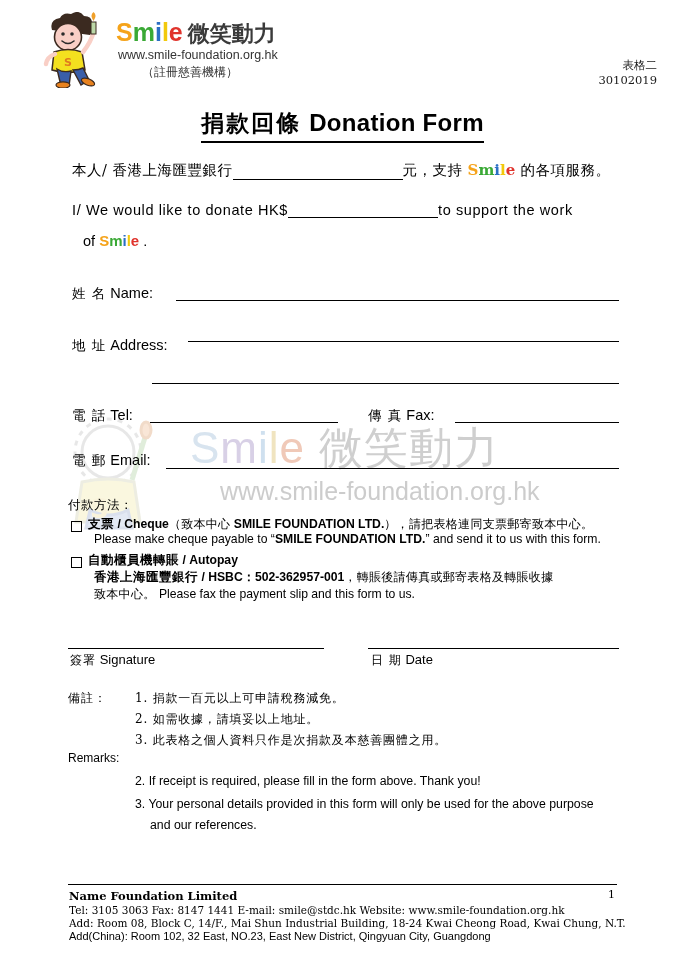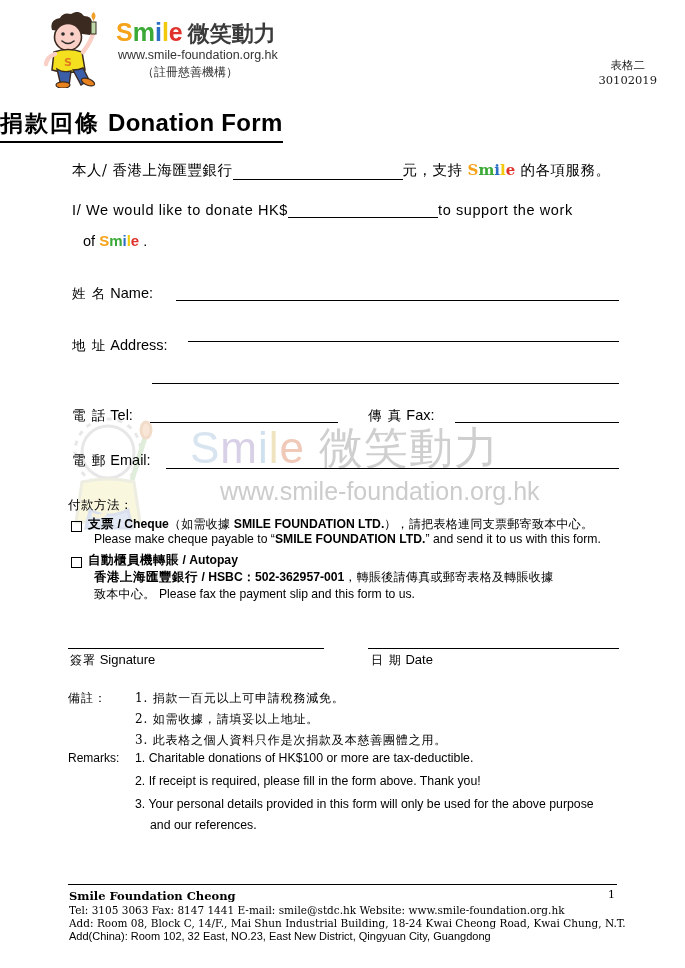--- a/index.html
+++ b/index.html
@@ -121,21 +121,21 @@
     line-height: 15px;
     color: #1a1a1a;
     font-family: "DejaVu Serif", serif;
   }
 
   
   .title {
     position: absolute;
     left: 0; right: 0;
     top: 108px;
-    text-align: left;
+    text-align: center;
     font-size: 0;
   }
   .title-inner {
     display: inline-block;
     border-bottom: 2.2px solid #000;
     padding-bottom: 2px;
     white-space: nowrap;
   }
   .title-cjk {
     font-family: "DejaVu Serif", serif;
@@ -146,20 +146,21 @@
   .title-en {
     font-size: 24px;
     font-weight: bold;
     letter-spacing: .3px;
     margin-left: 8px;
   }
 
   
   .cjk {
     font-family: "DejaVu Serif", serif;
+    text-align: right;
   }
   .row {
     position: absolute;
     left: 72px;
     right: 66px;
   }
   .line-cn {
     font-family: "DejaVu Serif", serif;
     font-size: 14.5px;
     letter-spacing: .5px;
@@ -428,21 +429,21 @@
       <span class="cn">電 郵</span>
       <span>Email:</span>
     </div>
     <div class="fieldline" style="left:166px; right:66px; top:468px;"></div>
 
     <div class="pay-head cjk">付款方法：</div>
 
     <div class="chk" style="left:71px; top:521px;"></div>
     <div class="pay-line" style="left:88px; top:516px;">
       <span class="cn-b">支票</span>
-      <span class="en-b">/ Cheque</span><span class="cn">（如需收據</span> <span class="en-b">SMILE FOUNDATION LTD.</span><span class="cn">），請把表格連同支票郵寄致本中心。</span>
+      <span class="en-b">/ Cheque</span><span class="cn">（致本中心</span> <span class="en-b">SMILE FOUNDATION LTD.</span><span class="cn">），請把表格連同支票郵寄致本中心。</span>
     </div>
     <div class="pay-line" style="left:94px; top:532px;text-align:center;">
       <span>Please make cheque payable to “</span><span class="en-b">SMILE FOUNDATION LTD.</span><span>” and send it to us with this form.</span>
     </div>
 
     <div class="chk" style="left:71px; top:557px;"></div>
     <div class="pay-line" style="left:88px; top:552px;">
       <span class="cn-b">自動櫃員機轉賬</span>
       <span class="en-b">/ Autopay</span>
     </div>
@@ -466,26 +467,25 @@
       <span class="cn">日 期</span>
       <span>Date</span>
     </div>
 
     <div class="rm-key cnk" style="left:68px; top:690px;">備註：</div>
     <div class="rm-item cn" style="left:135px; top:690px;">1. 捐款一百元以上可申請稅務減免。</div>
     <div class="rm-item cn" style="left:135px; top:711px;">2. 如需收據，請填妥以上地址。</div>
     <div class="rm-item cn" style="left:135px; top:732px;">3. 此表格之個人資料只作是次捐款及本慈善團體之用。</div>
 
     <div class="rm-key" style="left:68px; top:751px;">Remarks:</div>
-    <div class="rm-item en" style="left:135px; top:751px;">1. Charitable donations of HK$100 or more are tax-deductible.</div>
     <div class="rm-item en" style="left:135px; top:774px;">2. If receipt is required, please fill in the form above. Thank you!</div>
     <div class="rm-item en" style="left:135px; top:797px;">3. Your personal details provided in this form will only be used for the above purpose</div>
     <div class="rm-item en" style="left:150px; top:818px;">and our references.</div>
 
     <div class="foot-rule"></div>
-    <div class="foot-name">Smile Foundation Cheong</div>
+    <div class="foot-name">Name Foundation Limited</div>
     <div class="page-no">1</div>
     <div class="foot-l2">Tel: 3105 3063        Fax: 8147 1441      E-mail: smile@stdc.hk    Website: www.smile-foundation.org.hk</div>
     <div class="foot-l3">Add: Room 08, Block C, 14/F., Mai Shun Industrial Building, 18-24 Kwai Cheong Road, Kwai Chung, N.T.</div>
     <div class="foot-l4">Add(China): Room 102, 32 East, NO.23, East New District, Qingyuan City, Guangdong</div>
 
   </div>
 </div>
 
 </body></html>

